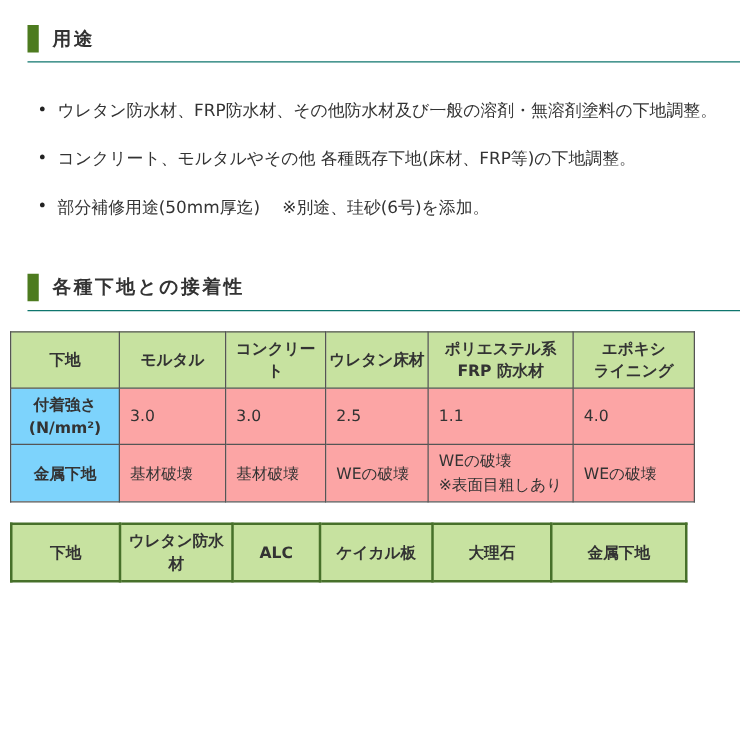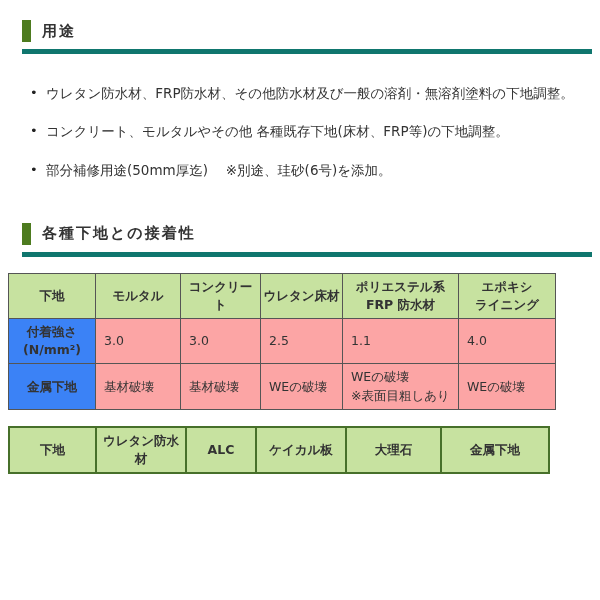--- a/index.html
+++ b/index.html
@@ -1,21 +1,21 @@
 <!DOCTYPE html>
 <html><head>
 <meta charset="utf-8">
 <style>
   html,body { margin:0; padding:0; background:#ffffff; }
   body { font-family:"DejaVu Sans","Liberation Sans",sans-serif; color:#333333; }
   .page { width:600px; height:600px; box-sizing:border-box; padding:20px 8px 0 8px; overflow:hidden; background:#ffffff; }
 
   
   .section-header { display:flex; align-items:center; gap:11px; margin-left:14px; width:570px;
-                    box-sizing:border-box; padding-bottom:7px; border-bottom:5px solid #0f766e; }
+                    box-sizing:border-box; padding-bottom:7px; border-bottom:1px solid #0f766e; }
   .section-header .bar { width:9px; height:22px; background:#4d7b1f; flex:0 0 auto; }
   .section-header h2 { margin:0; font-size:15px; font-weight:bold; letter-spacing:2px; color:#333333; }
 
   
   .bullets { list-style:none; margin:26px 0 0 20px; padding:0; width:562px; }
   .bullets li { position:relative; padding-left:18px; font-size:13.5px; line-height:1.95; margin-bottom:12px; }
   .bullets li::before { content:"•"; position:absolute; left:2px; top:0; font-size:13px; color:#222; }
 
   .adhesion-header { margin-top:40px; }
 
@@ -23,21 +23,21 @@
   .note-line .marker { color:#e97f17; }
 
   .jis-title { margin:24px 0 0 2px; font-size:13.5px; font-weight:bold; color:#e97f17; letter-spacing:0.5px; }
   .jis-desc { margin:8px 0 0 2px; font-size:12.6px; line-height:1.5; }
 
   
   table.spec { border-collapse:collapse; table-layout:fixed; margin-top:16px;border-radius:27px; }
   table.spec th, table.spec td { white-space:pre-line; vertical-align:middle; box-sizing:border-box;
                                  font-size:12.5px; line-height:1.45; }
   table.spec thead th { background:#c7e2a0; font-weight:bold; text-align:center; padding:4px 2px; }
-  table.spec th.row-label { background:#3b82f6; font-weight:bold; text-align:center; padding:4px 2px; }
+  table.spec th.row-label { background:#7dd3fc; font-weight:bold; text-align:center; padding:4px 2px; }
   table.spec td { background:#fca5a5; text-align:left; padding:4px 6px 4px 8px; font-weight:normal; }
 
   .table-1 th, .table-1 td { border:1px solid #555555; }
   .table-1 thead th { height:41px; }
   .table-1 tbody tr.r1 td, .table-1 tbody tr.r1 th { height:44px; }
   .table-1 tbody tr.r2 td, .table-1 tbody tr.r2 th { height:42px; }
 
   .table-2 { margin-top:7px; }
   .table-2 th, .table-2 td { border:1px solid #555555; }
   .table-2 thead th { border:2px solid #47702a; height:27px; padding:2px; }

